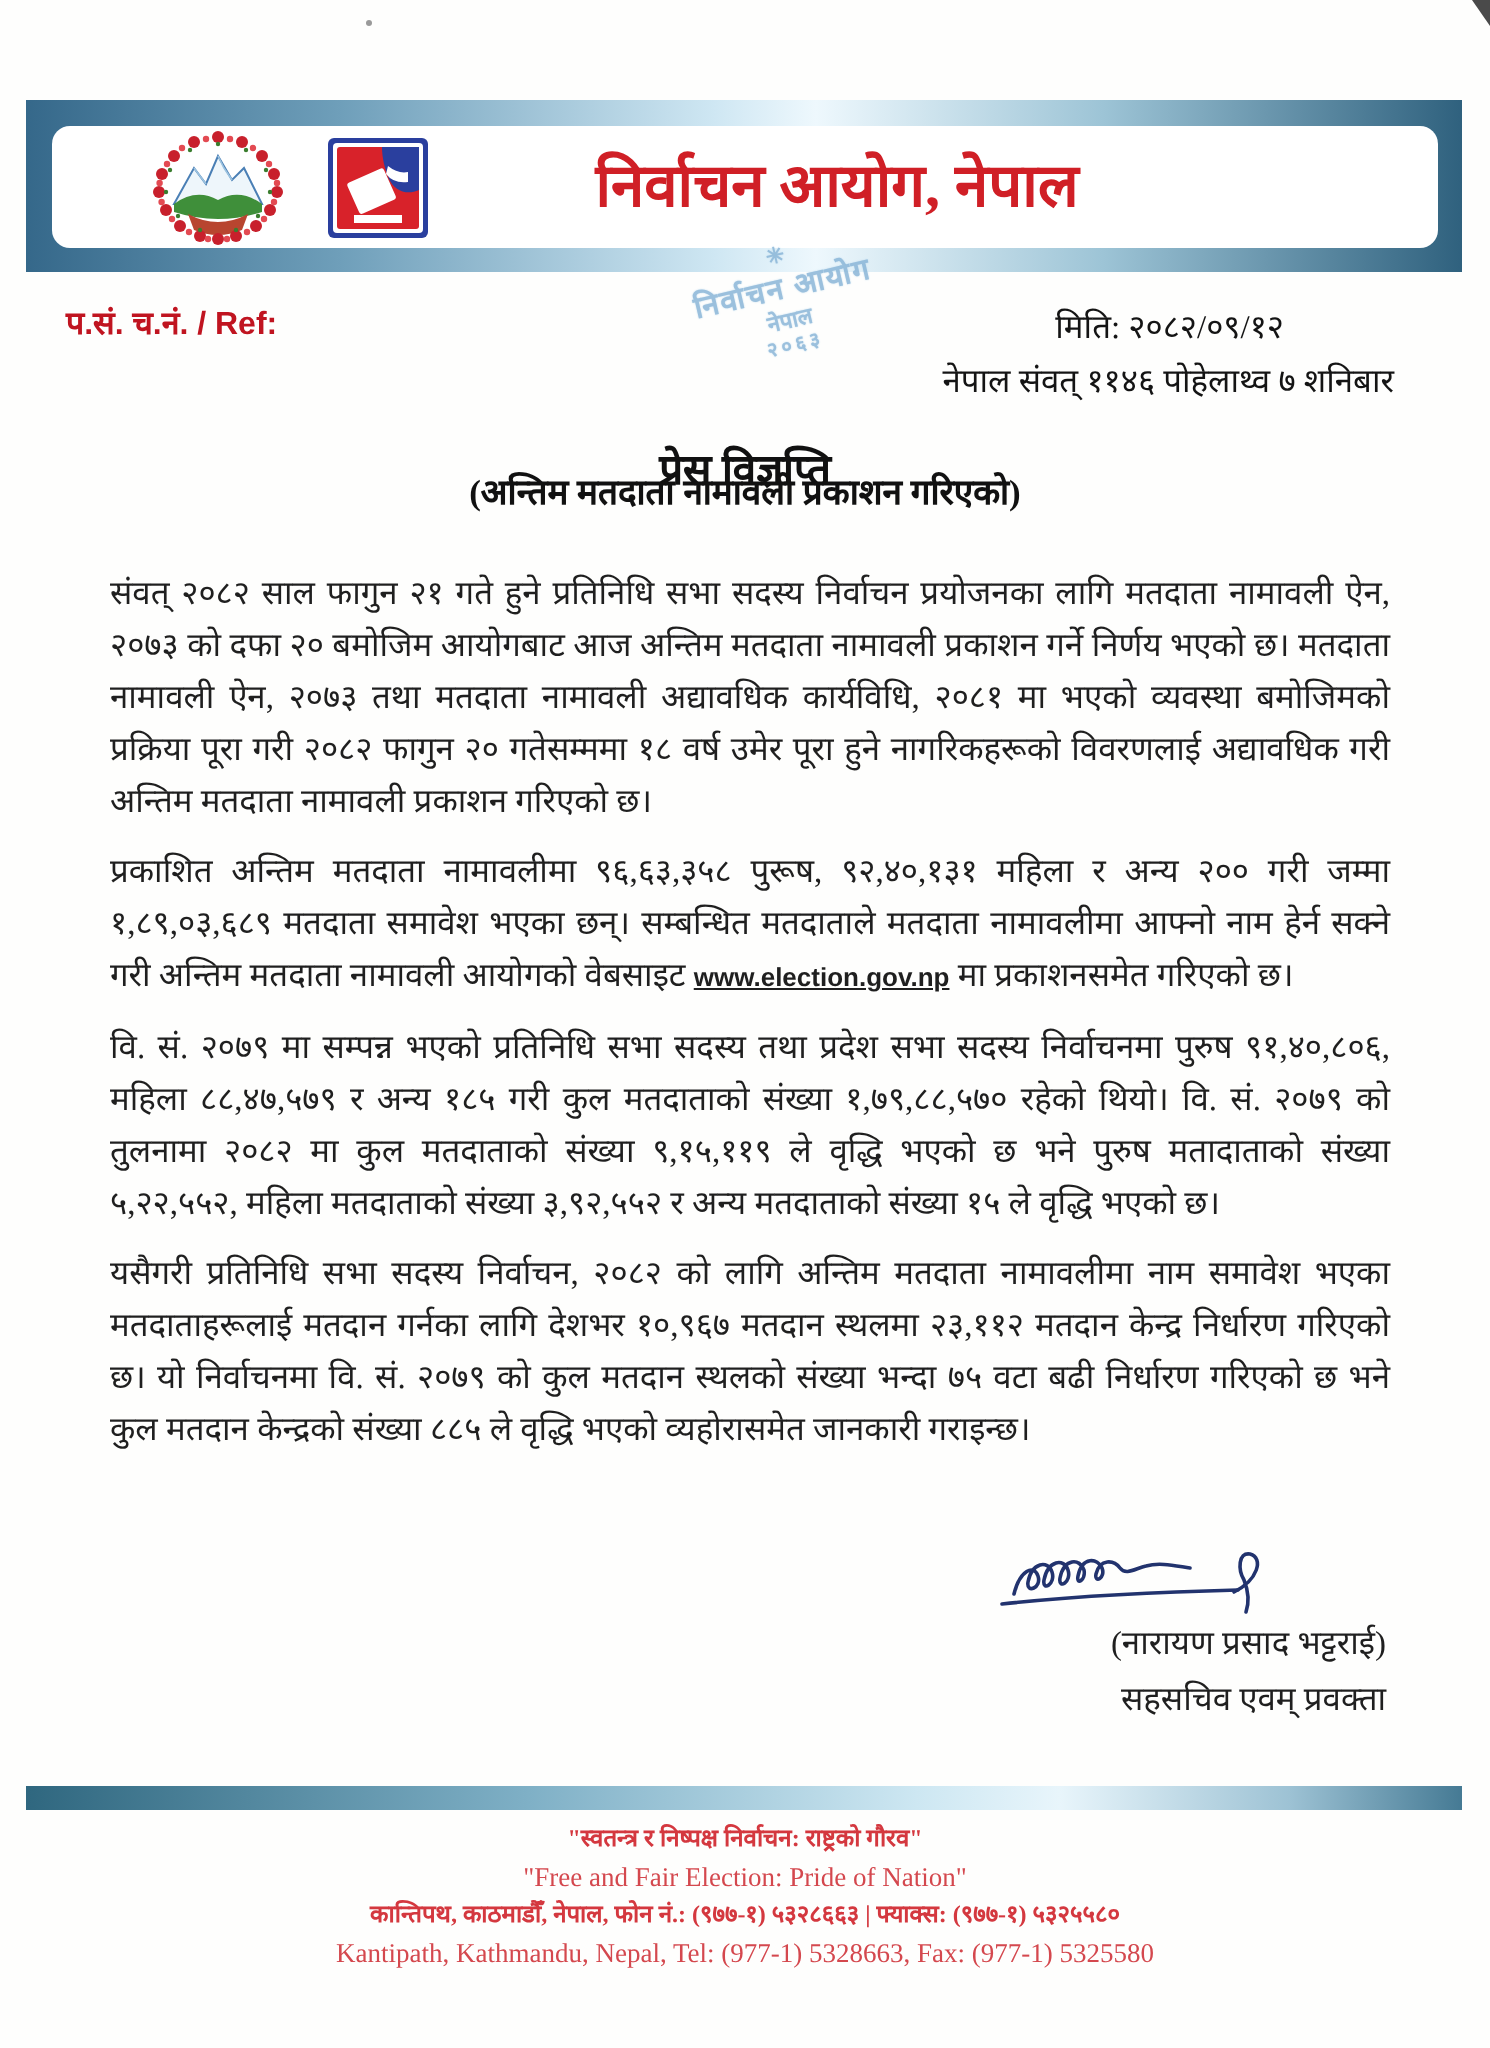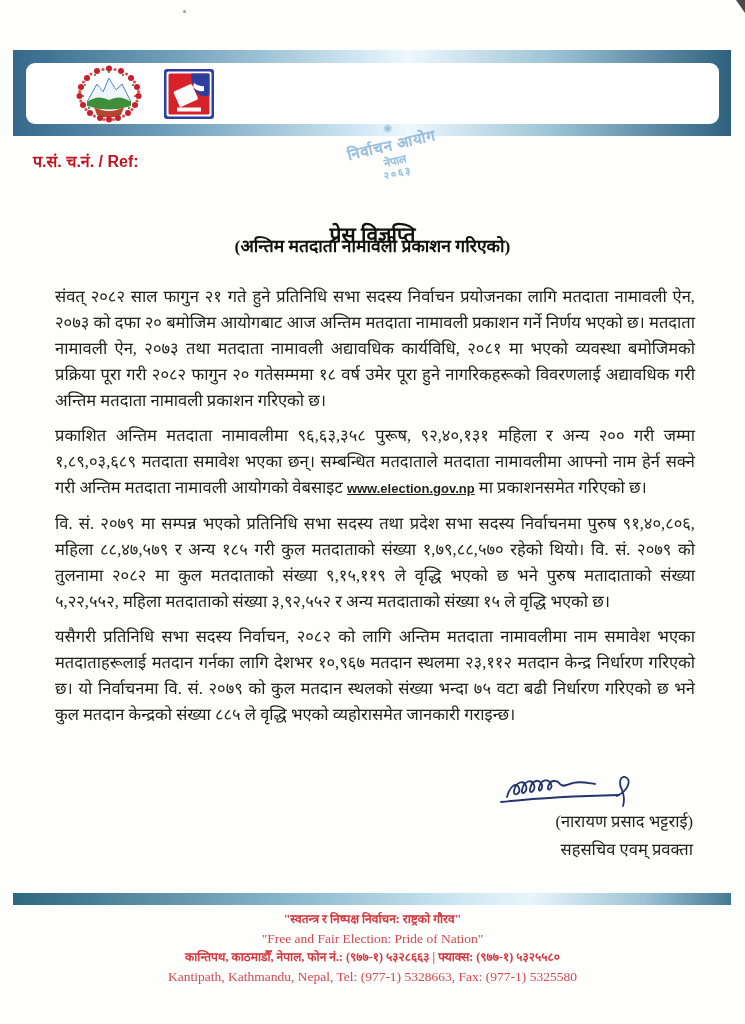--- a/index.html
+++ b/index.html
@@ -152,33 +152,38 @@
         <g transform="rotate(-24 22 27)">
           <rect x="12" y="18" width="20" height="17" rx="1.5" fill="#ffffff"></rect>
         </g>
 
         <path d="M30,14 q5,4 10,3 l0,5 q-7,1 -11,-4 Z" fill="#ffffff"></path>
 
         <rect x="13" y="38.5" width="24" height="4" fill="#ffffff"></rect>
       </svg>
 
       <div class="org-names">
+        <div class="org-np">निर्वाचन आयोग, नेपाल</div>
       </div>
     </div>
   </div>
 
   <div class="stamp">
     <div class="stamp-sym">✳</div>
     <div class="stamp-l1">निर्वाचन आयोग</div>
     <div class="stamp-l2">नेपाल</div>
     <div class="stamp-l3">२०६३</div>
   </div>
 
   <div class="meta-row">
     <div class="ref-label">प.सं. च.नं. / Ref:</div>
+    <div class="date-block">
+      <div class="date-np">मिति: २०८२/०९/१२</div>
+      <div class="date-ns">नेपाल संवत् ११४६ पोहेलाथ्व ७ शनिबार</div>
+    </div>
   </div>
 
   <h1 class="press-title">प्रेस विज्ञप्ति</h1>
   <h2 class="press-subtitle">(अन्तिम मतदाता नामावली प्रकाशन गरिएको)</h2>
 
   <div class="body-text">
     <p>संवत् २०८२ साल फागुन २१ गते हुने प्रतिनिधि सभा सदस्य निर्वाचन प्रयोजनका लागि मतदाता नामावली ऐन, २०७३ को दफा २० बमोजिम आयोगबाट आज अन्तिम मतदाता नामावली प्रकाशन गर्ने निर्णय भएको छ।  मतदाता नामावली ऐन, २०७३ तथा मतदाता नामावली अद्यावधिक कार्यविधि, २०८१ मा भएको व्यवस्था बमोजिमको प्रक्रिया पूरा गरी २०८२ फागुन २० गतेसम्ममा १८ वर्ष उमेर पूरा हुने नागरिकहरूको विवरणलाई अद्यावधिक गरी अन्तिम मतदाता नामावली प्रकाशन गरिएको छ।</p>
     <p><span>प्रकाशित अन्तिम मतदाता नामावलीमा ९६,६३,३५८ पुरूष, ९२,४०,१३१ महिला र अन्य २०० गरी जम्मा १,८९,०३,६८९ मतदाता समावेश भएका छन्।  सम्बन्धित मतदाताले मतदाता नामावलीमा आफ्नो नाम हेर्न सक्ने गरी अन्तिम मतदाता नामावली आयोगको वेबसाइट </span><span class="url-link">www.election.gov.np</span><span> मा प्रकाशनसमेत गरिएको छ।</span></p>
     <p>वि. सं. २०७९ मा सम्पन्न भएको प्रतिनिधि सभा सदस्य तथा प्रदेश सभा सदस्य निर्वाचनमा पुरुष ९१,४०,८०६, महिला ८८,४७,५७९ र अन्य १८५ गरी कुल मतदाताको संख्या १,७९,८८,५७० रहेको थियो।  वि. सं. २०७९ को तुलनामा २०८२ मा कुल मतदाताको संख्या ९,१५,११९ ले वृद्धि भएको छ भने पुरुष मतादाताको संख्या ५,२२,५५२, महिला मतदाताको संख्या ३,९२,५५२ र अन्य मतदाताको संख्या १५ ले वृद्धि भएको छ।</p>
     <p>यसैगरी प्रतिनिधि सभा सदस्य निर्वाचन, २०८२ को लागि अन्तिम मतदाता नामावलीमा नाम समावेश भएका मतदाताहरूलाई मतदान गर्नका लागि देशभर १०,९६७ मतदान स्थलमा २३,११२ मतदान केन्द्र निर्धारण गरिएको छ।  यो निर्वाचनमा वि. सं. २०७९ को कुल मतदान स्थलको संख्या भन्दा ७५ वटा बढी निर्धारण गरिएको छ भने कुल मतदान केन्द्रको संख्या ८८५ ले वृद्धि भएको व्यहोरासमेत जानकारी गराइन्छ।</p>

